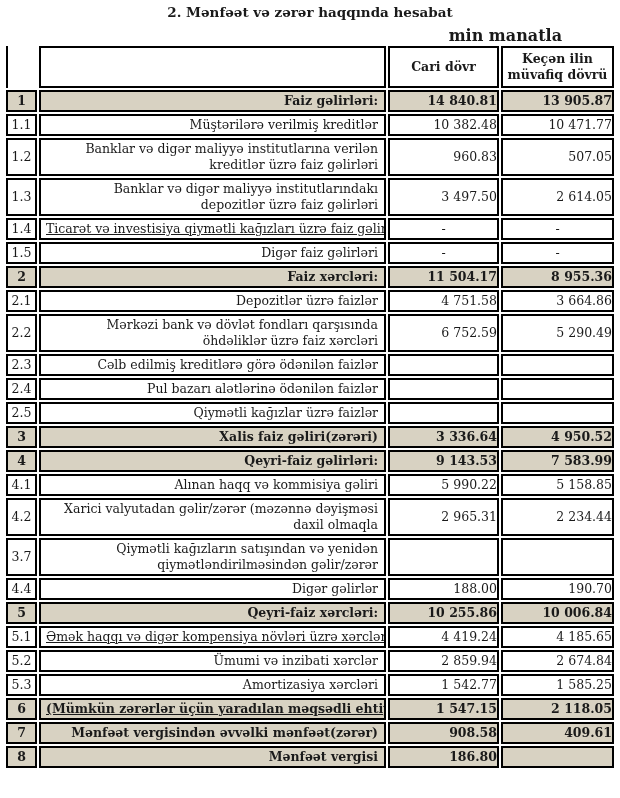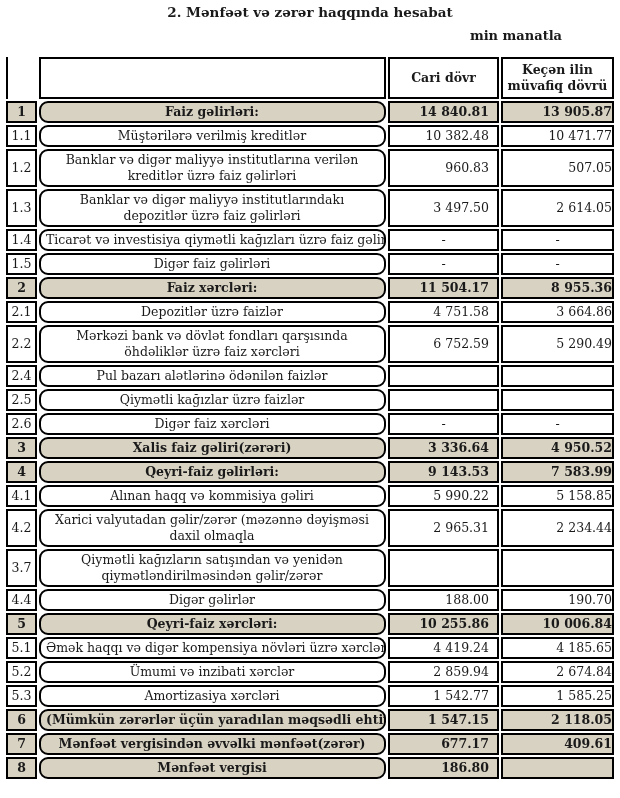--- a/index.html
+++ b/index.html
@@ -21,23 +21,23 @@
   .doc-title {
     text-align: center;
     font-weight: bold;
     font-size: 13.5px;
     line-height: 17px;
     margin: 0;
   }
   .unit-note {
     text-align: right;
     font-weight: bold;
-    font-size: 13px;
+    font-size: 16px;
     line-height: 15px;
-    margin: 7px 58px 12px 0;
+    margin: 7px 58px 1px 0;
   }
   table.report {
     border-collapse: separate;
     border-spacing: 2px;
     table-layout: fixed;
     margin-left: 4px;
     width: 612px;
   }
   col.c-num   { width: 31px;  }
   col.c-label { width: 347px; }
@@ -63,31 +63,31 @@
     font-weight: bold;
     text-align: center;
     padding: 3px 1px;
   }
   thead td.hlabel { background: #ffffff; }
   
   td.num {
     text-align: center;
   }
   td.label {
-    text-align: center;
+    text-align: right;
     padding: 1px 6px 1px 5px;
-    border-radius: 9px;
   }
   td.label.clip {
     white-space: nowrap;
+    text-decoration: underline;
   }
   td.val {
     text-align: right;
   }
-  td.val.cur  { padding-right: 8px; }
+  td.val.cur  { }
   td.val.prev { }
   td.val.dash { text-align: center; padding-right: 0; }
   
   tr.total td {
     background: #d8d2c2;
     font-weight: bold;
   }
 </style>
 </head>
 <body>
@@ -162,36 +162,36 @@
           <td class="val cur">4 751.58</td>
           <td class="val prev">3 664.86</td>
         </tr>
         <tr>
           <td class="num">2.2</td>
           <td class="label">Mərkəzi bank və dövlət fondları qarşısında öhdəliklər üzrə faiz xərcləri</td>
           <td class="val cur">6 752.59</td>
           <td class="val prev">5 290.49</td>
         </tr>
         <tr>
+          <td class="num">2.3</td>
+          <td class="label">Cəlb edilmiş kreditlərə görə ödənilən faizlər</td>
+          <td class="val cur"></td>
+          <td class="val prev"></td>
+        </tr>
+        <tr>
           <td class="num">2.4</td>
           <td class="label">Pul bazarı alətlərinə ödənilən faizlər</td>
           <td class="val cur"></td>
           <td class="val prev"></td>
         </tr>
         <tr>
           <td class="num">2.5</td>
           <td class="label">Qiymətli kağızlar üzrə faizlər</td>
           <td class="val cur"></td>
           <td class="val prev"></td>
-        </tr>
-        <tr>
-          <td class="num">2.6</td>
-          <td class="label">Digər faiz xərcləri</td>
-          <td class="val cur dash">-</td>
-          <td class="val prev dash">-</td>
         </tr>
         <tr class="total">
           <td class="num">3</td>
           <td class="label">Xalis faiz gəliri(zərəri)</td>
           <td class="val cur">3 336.64</td>
           <td class="val prev">4 950.52</td>
         </tr>
         <tr class="total">
           <td class="num">4</td>
           <td class="label">Qeyri-faiz gəlirləri:</td>
@@ -248,21 +248,21 @@
         </tr>
         <tr class="total">
           <td class="num">6</td>
           <td class="label clip">(Mümkün zərərlər üçün yaradılan məqsədli ehtiyat</td>
           <td class="val cur">1 547.15</td>
           <td class="val prev">2 118.05</td>
         </tr>
         <tr class="total">
           <td class="num">7</td>
           <td class="label">Mənfəət vergisindən əvvəlki mənfəət(zərər)</td>
-          <td class="val cur">677.17</td>
+          <td class="val cur">908.58</td>
           <td class="val prev">409.61</td>
         </tr>
         <tr class="total">
           <td class="num">8</td>
           <td class="label">Mənfəət vergisi</td>
           <td class="val cur">186.80</td>
           <td class="val prev"></td>
         </tr>
       </tbody>
   </table>

